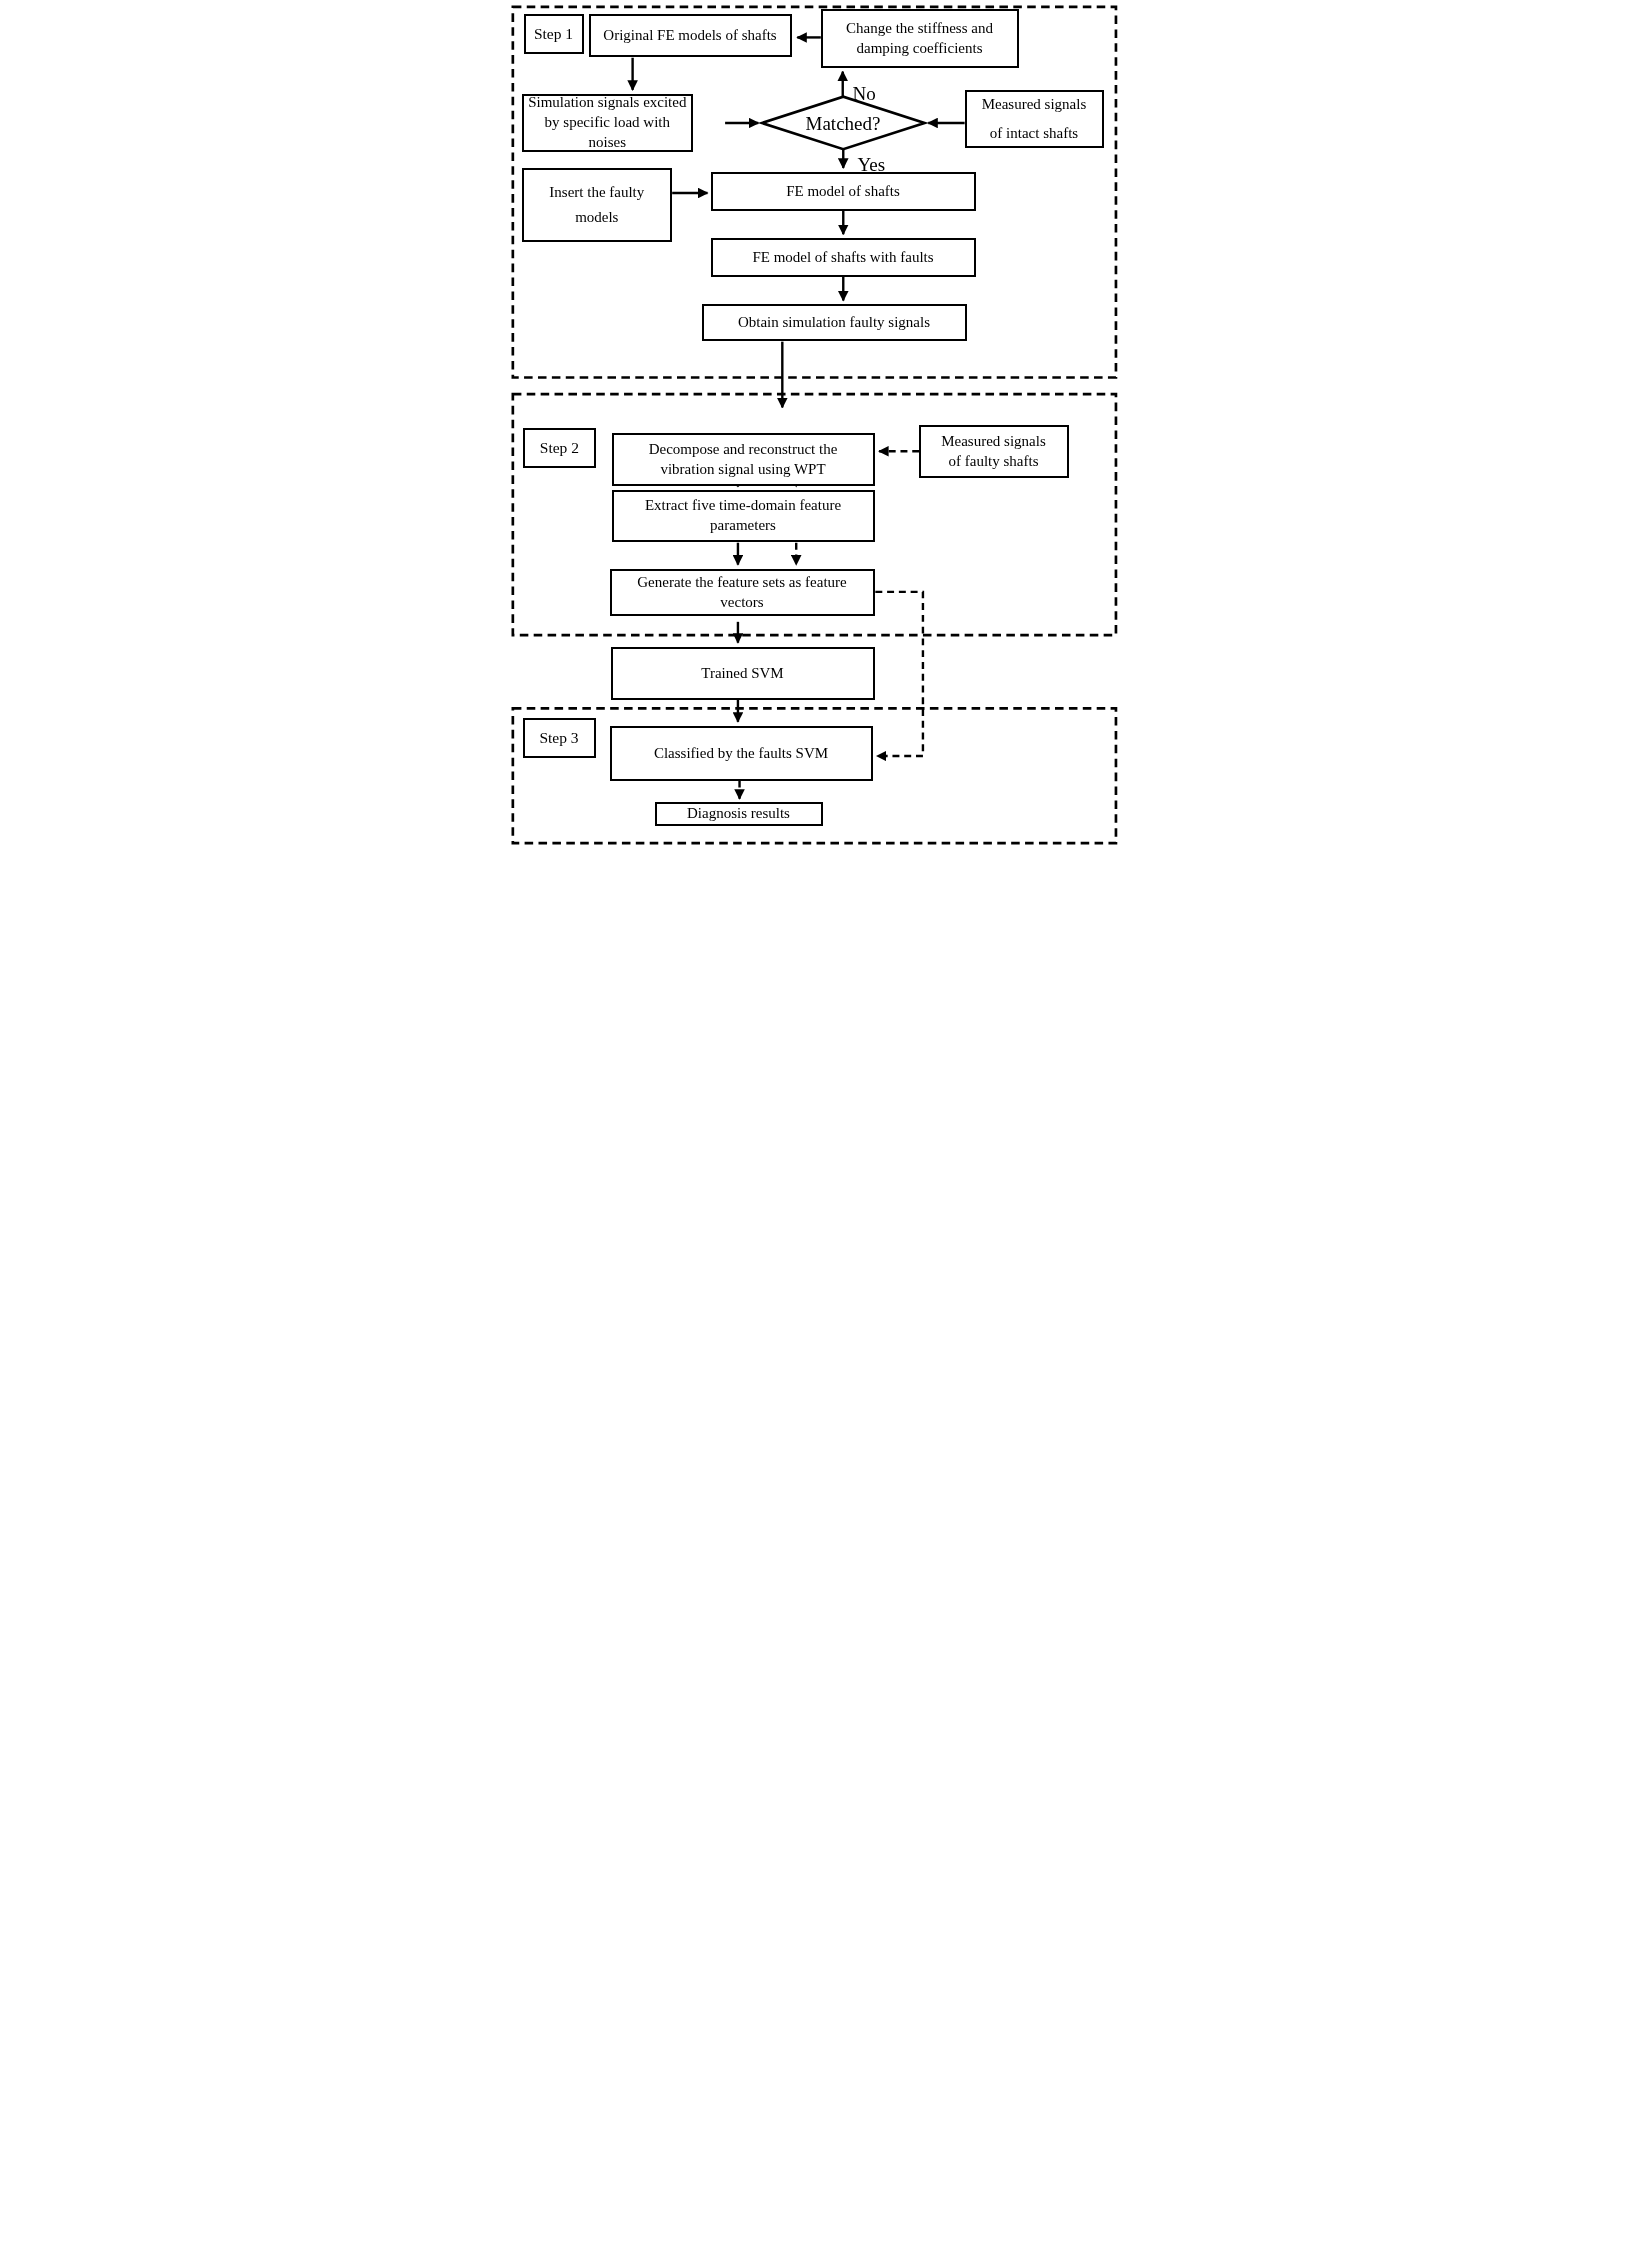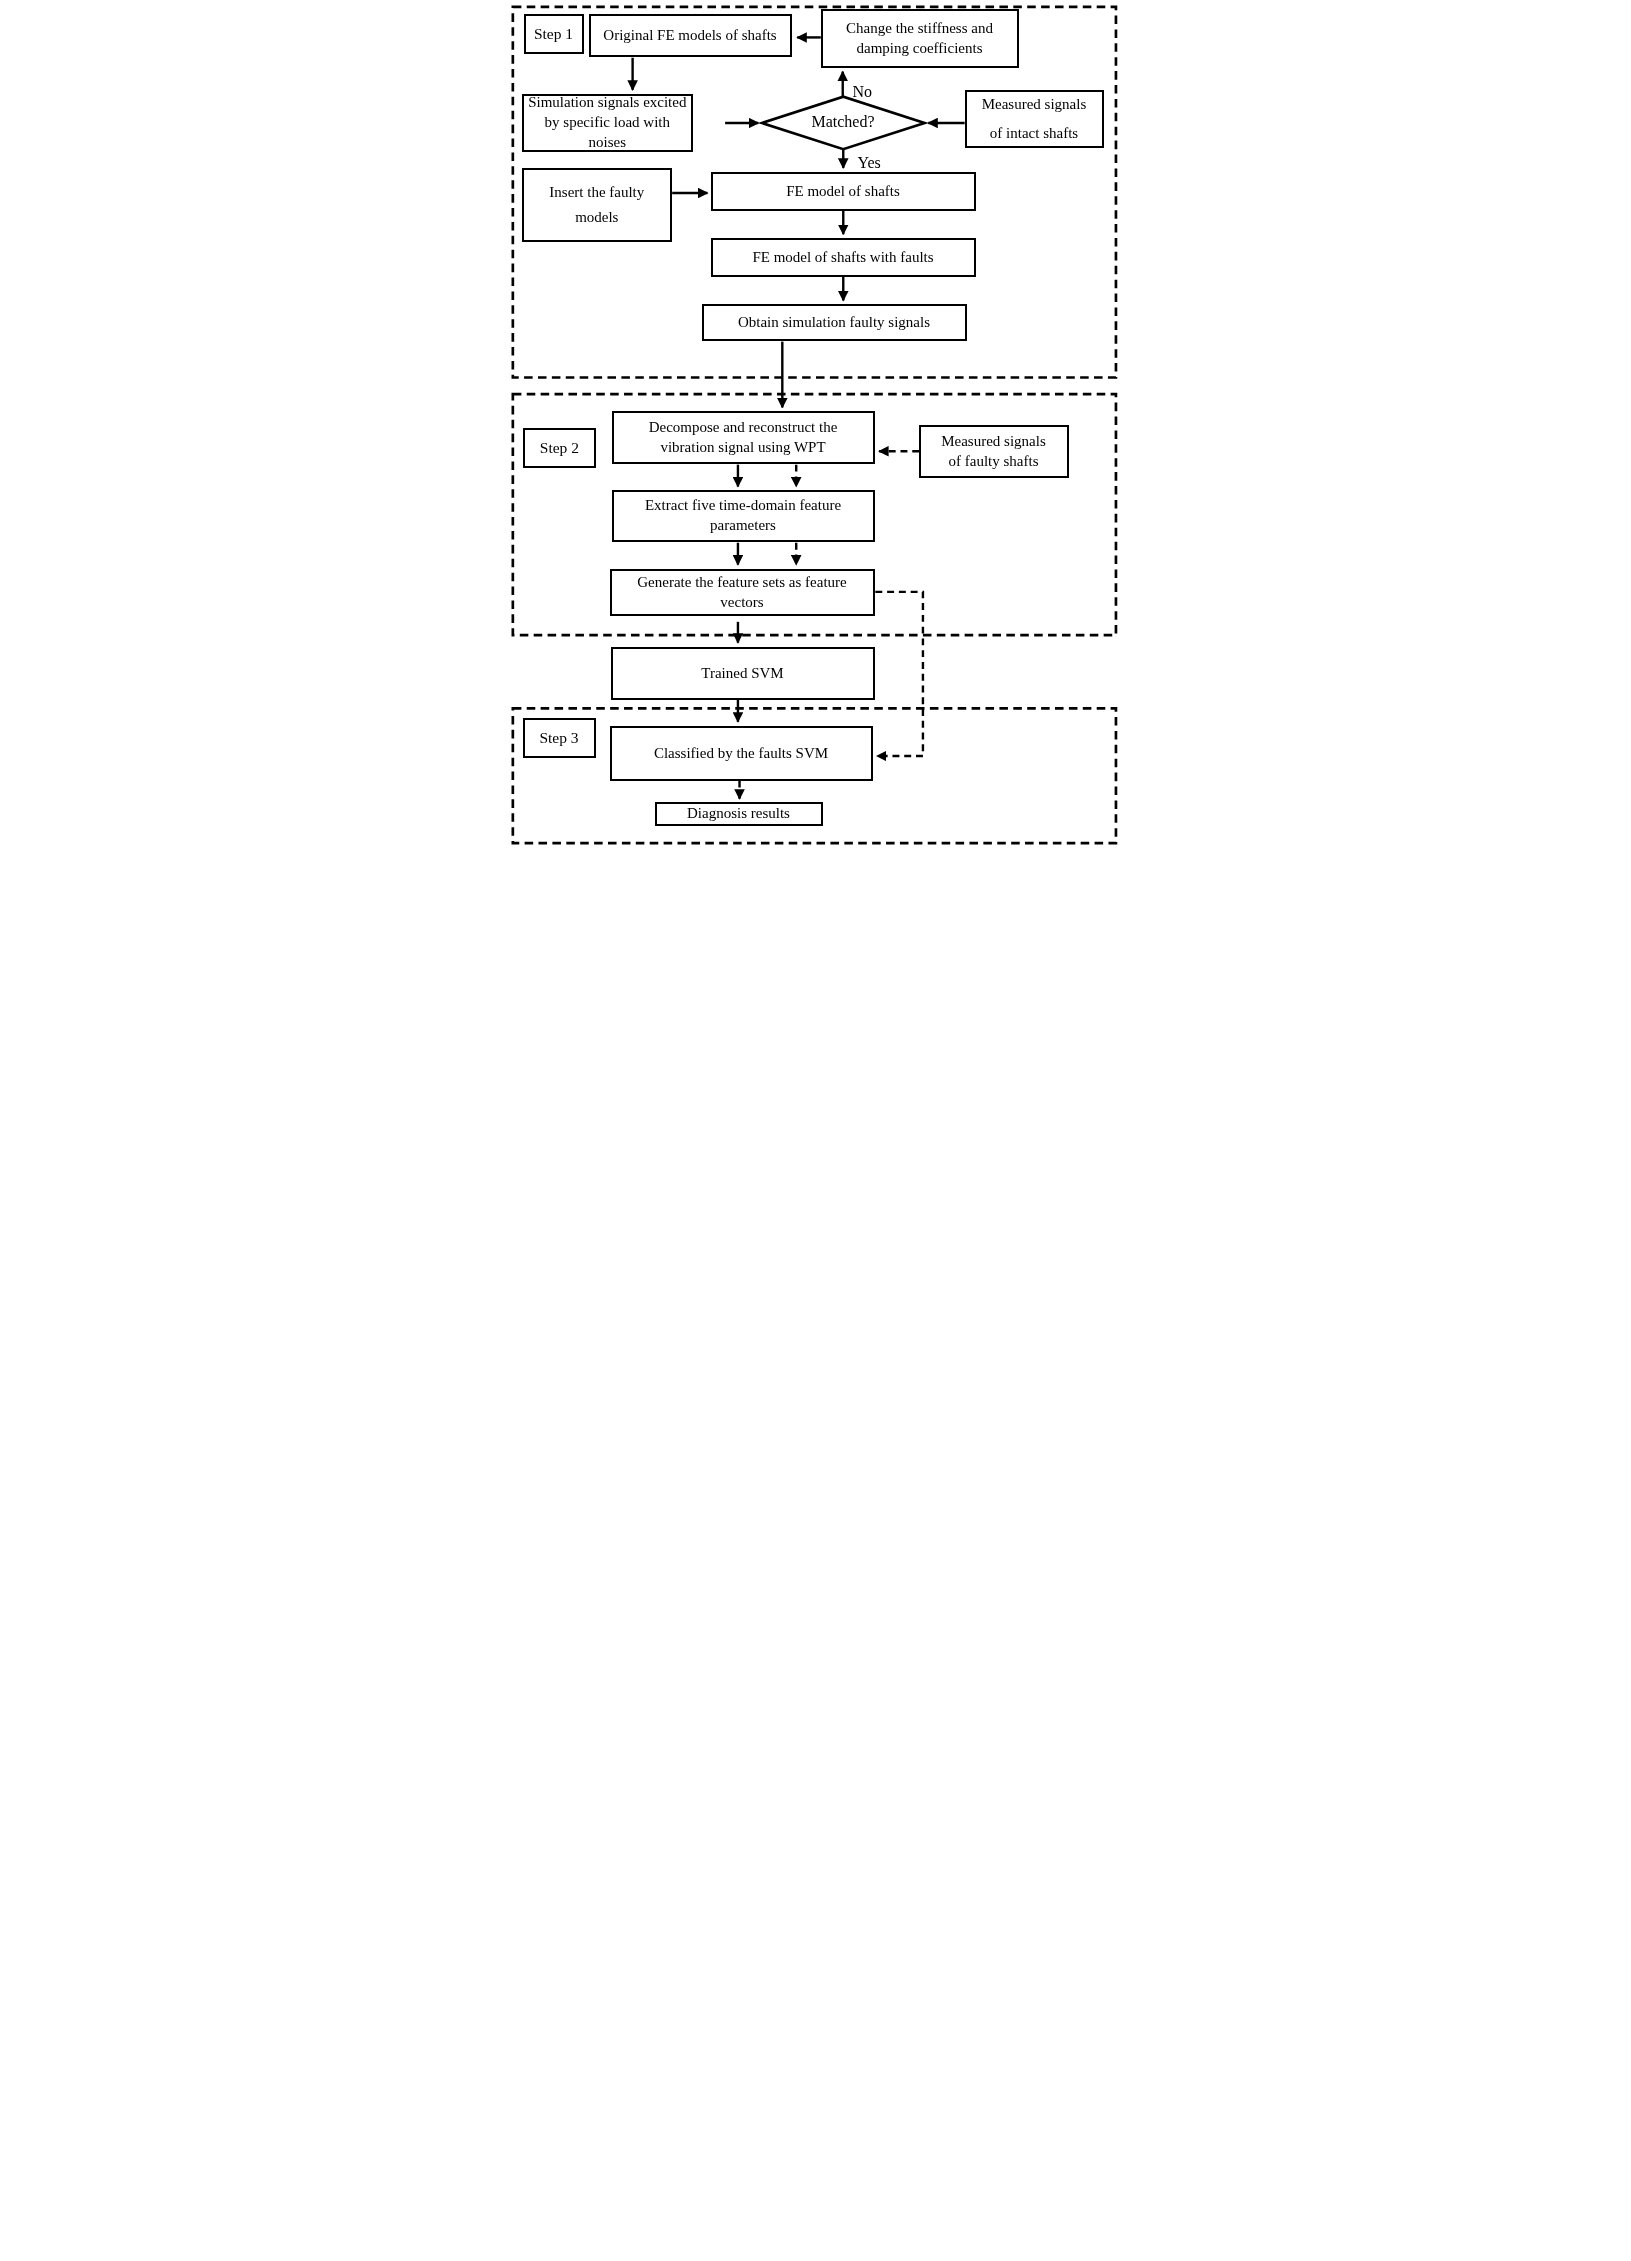--- a/index.html
+++ b/index.html
@@ -26,34 +26,34 @@
   .steplabel{
     position:absolute;
     border:2.7px solid #000;
     background:#fff;
     display:flex;align-items:center;justify-content:center;
     font-size:15.5px;
     box-sizing:border-box;
   }
   .floating{
     position:absolute;
-    font-size:16px;
+    font-size:19px;
     background:transparent;
     white-space:nowrap;
   }
   
   #n-original-fe   {left:79px;top:14.4px;  width:203px;height:43px;}
   #n-change        {left:311px;top:9px;  width:198px;height:59px;}
   #n-simulation    {left:12.3px; top:94px; width:171px;height:58px;}
   #n-measured-intact{left:455px;top:90px;width:139px;height:58px;line-height:1.95;}
   #n-insert        {left:12.3px; top:168px; width:150px;height:74px;line-height:1.7;}
   #n-fe-model      {left:201px;top:172px; width:265px;height:39px;}
   #n-fe-faults     {left:201px;top:238px; width:265px;height:39px;}
   #n-obtain        {left:192px;top:304px; width:265px;height:37px;}
-  #n-decompose     {left:102px;top:411px; width:263px;height:53px;}
+  #n-decompose     {left:102px;top:433px; width:263px;height:53px;}
   #n-measured-faulty{left:409px;top:425px;width:150px;height:53px;}
   #n-extract       {left:102px;top:490px; width:263px;height:52px;}
   #n-generate      {left:100px;top:569px;width:265px;height:47px;}
   #n-trained       {left:101px;top:647px;width:264px;height:53px;}
   #n-classified    {left:100px;top:726px;width:263px;height:55px;}
   #n-diagnosis     {left:145px;top:802px;width:168px;height:24px;}
   #lbl-step1{left:14px;top:14px;  width:60px;height:40px;}
   #lbl-step2{left:13.4px;top:428px; width:73px;height:40px;}
   #lbl-step3{left:13px;top:718px;width:73px;height:40px;}
   #lbl-matched{left:280px;top:113px;width:107px;text-align:center;}

